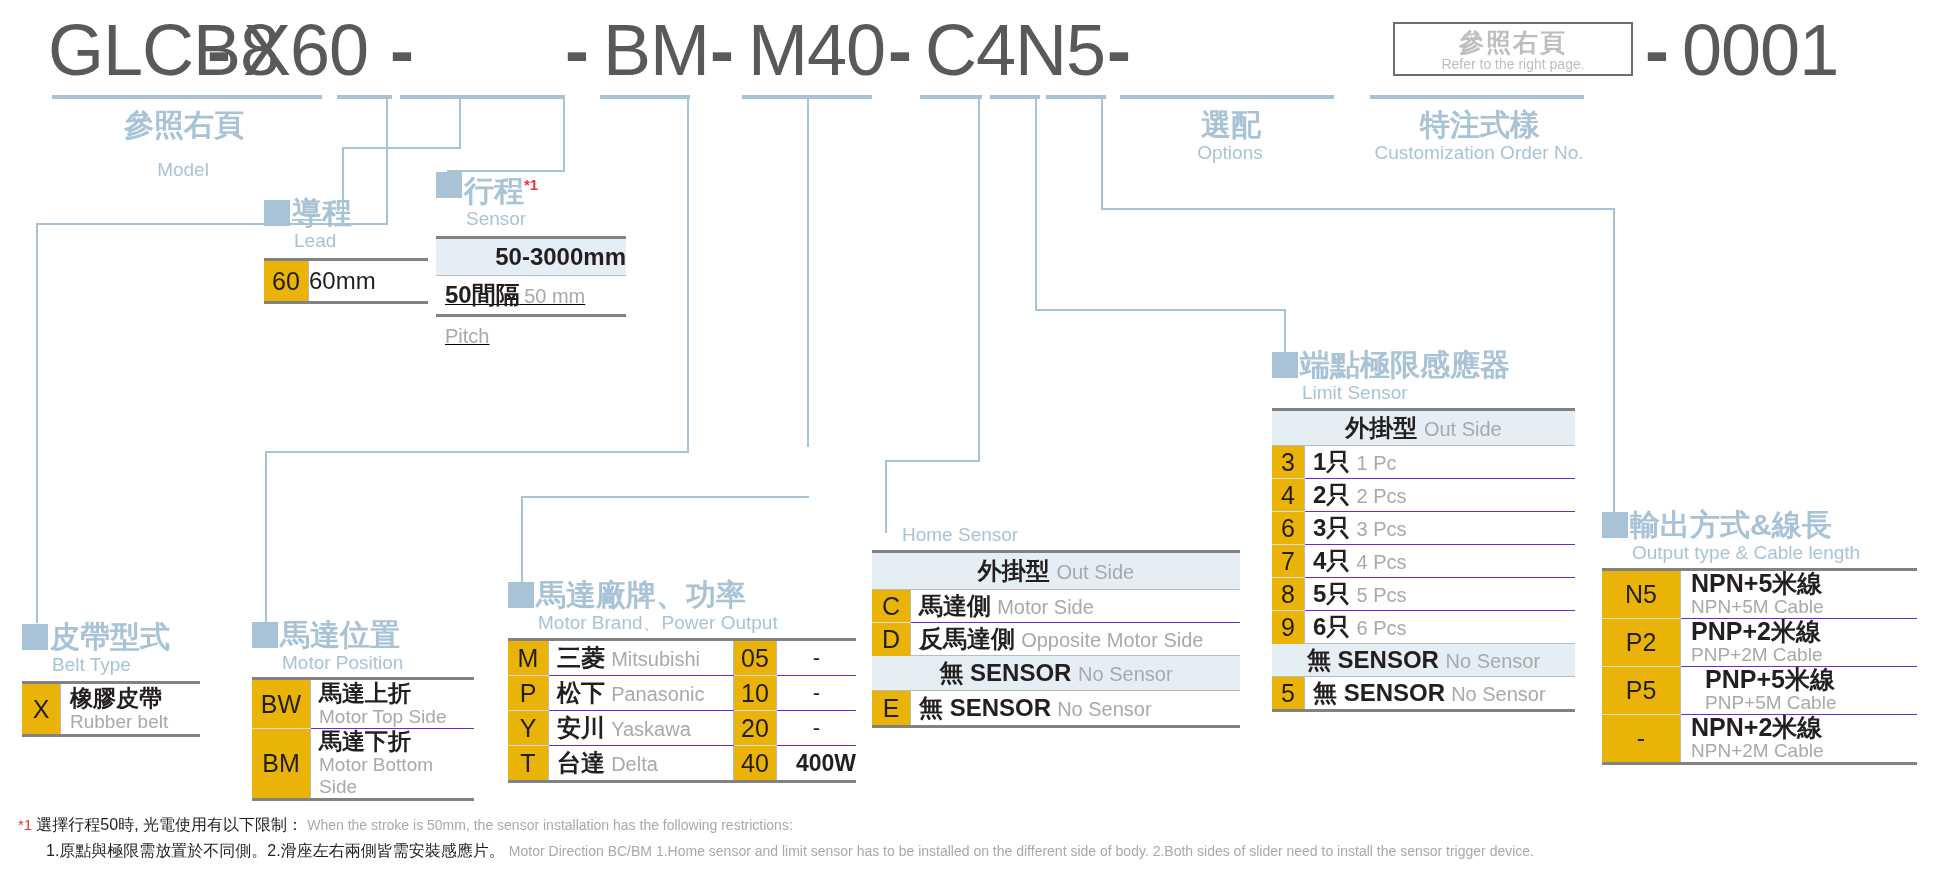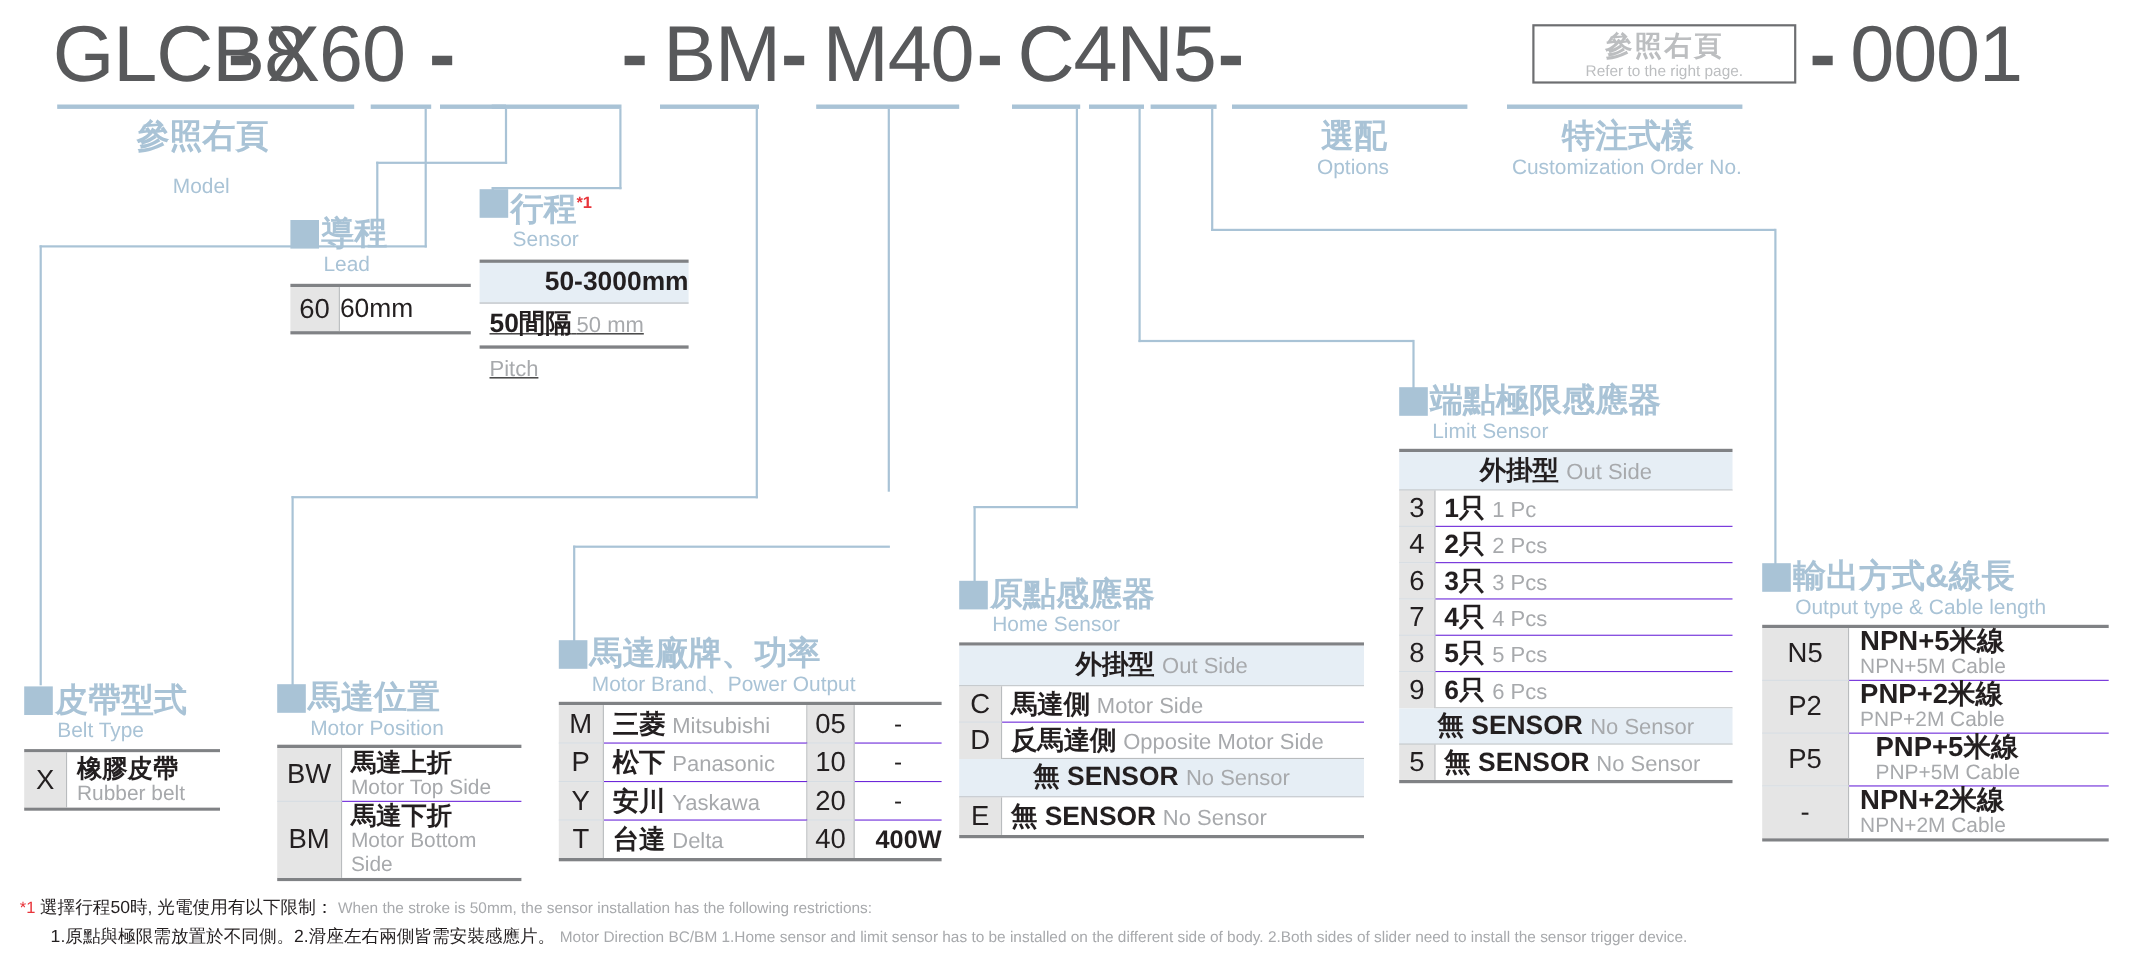--- a/index.html
+++ b/index.html
@@ -35,21 +35,21 @@
   .zh-title{font-size:30px;color:#a9c3d6;font-weight:700;letter-spacing:0px;
      line-height:34px;margin-left:2px;white-space:nowrap;}
   .zh-title .star{color:#e8343a;font-size:15px;vertical-align:super;font-weight:700;}
   .en-title{font-size:19px;color:#a9c3d6;line-height:22px;white-space:nowrap;}
   .en-title.ind{margin-left:30px;}
 
   
   table.opt{border-collapse:collapse;font-size:22px;}
   table.opt td{padding:0;vertical-align:middle;}
   .tbl-wrap{border-top:3px solid #808285;border-bottom:3px solid #808285;}
-  .key{background:#e5e5e5;color:#231f20;text-align:center;font-size:25px;font-weight:400;
+  .key{background:#eab308;color:#231f20;text-align:center;font-size:25px;font-weight:400;
        border-right:1px solid #b9bcbe;}
   .val{background:#ffffff;color:#231f20;padding-left:9px;border-bottom:1px solid #6d28d9;}
   .val.last{border-bottom:none;}
   .key.b{border-bottom:1px solid #d6dde3;}
   .key.last{border-bottom:none;}
   .zh{font-weight:700;font-size:24px;color:#231f20;}
   .en{font-size:20px;color:#a7a9ac;font-weight:400;}
   .banner{background:#e6eef5;text-align:center;font-size:24px;color:#231f20;font-weight:700;
     border-bottom:1px solid #b9bcbe;}
   .banner .en{font-weight:400;}
@@ -274,24 +274,20 @@
           </td>
           <td class="key last">40</td>
           <td class="val last" style="text-align:right;font-weight:700;font-size:23px;">400W</td>
         </tr>
       </tbody>
         </table>
     </div>
   </div>
 
   <div class="sec" style="left:872px;top:524px;">
-    <div class="hd">
-      <span class="sq"></span>
-      <span class="zh-title">原點感應器</span>
-    </div>
     <div class="en-title ind">Home Sensor</div>
     <div class="tbl-wrap" style="margin-top:4px;width:368px;">
       <div class="banner" style="height:36px;line-height:36px;">
         <span>外掛型</span>
         <span class="en">Out Side</span>
       </div>
       <table class="opt" style="width:368px;">
         <tbody>
             <tr>
           <td class="key b" style="width:38px;height:32px;">C</td>

